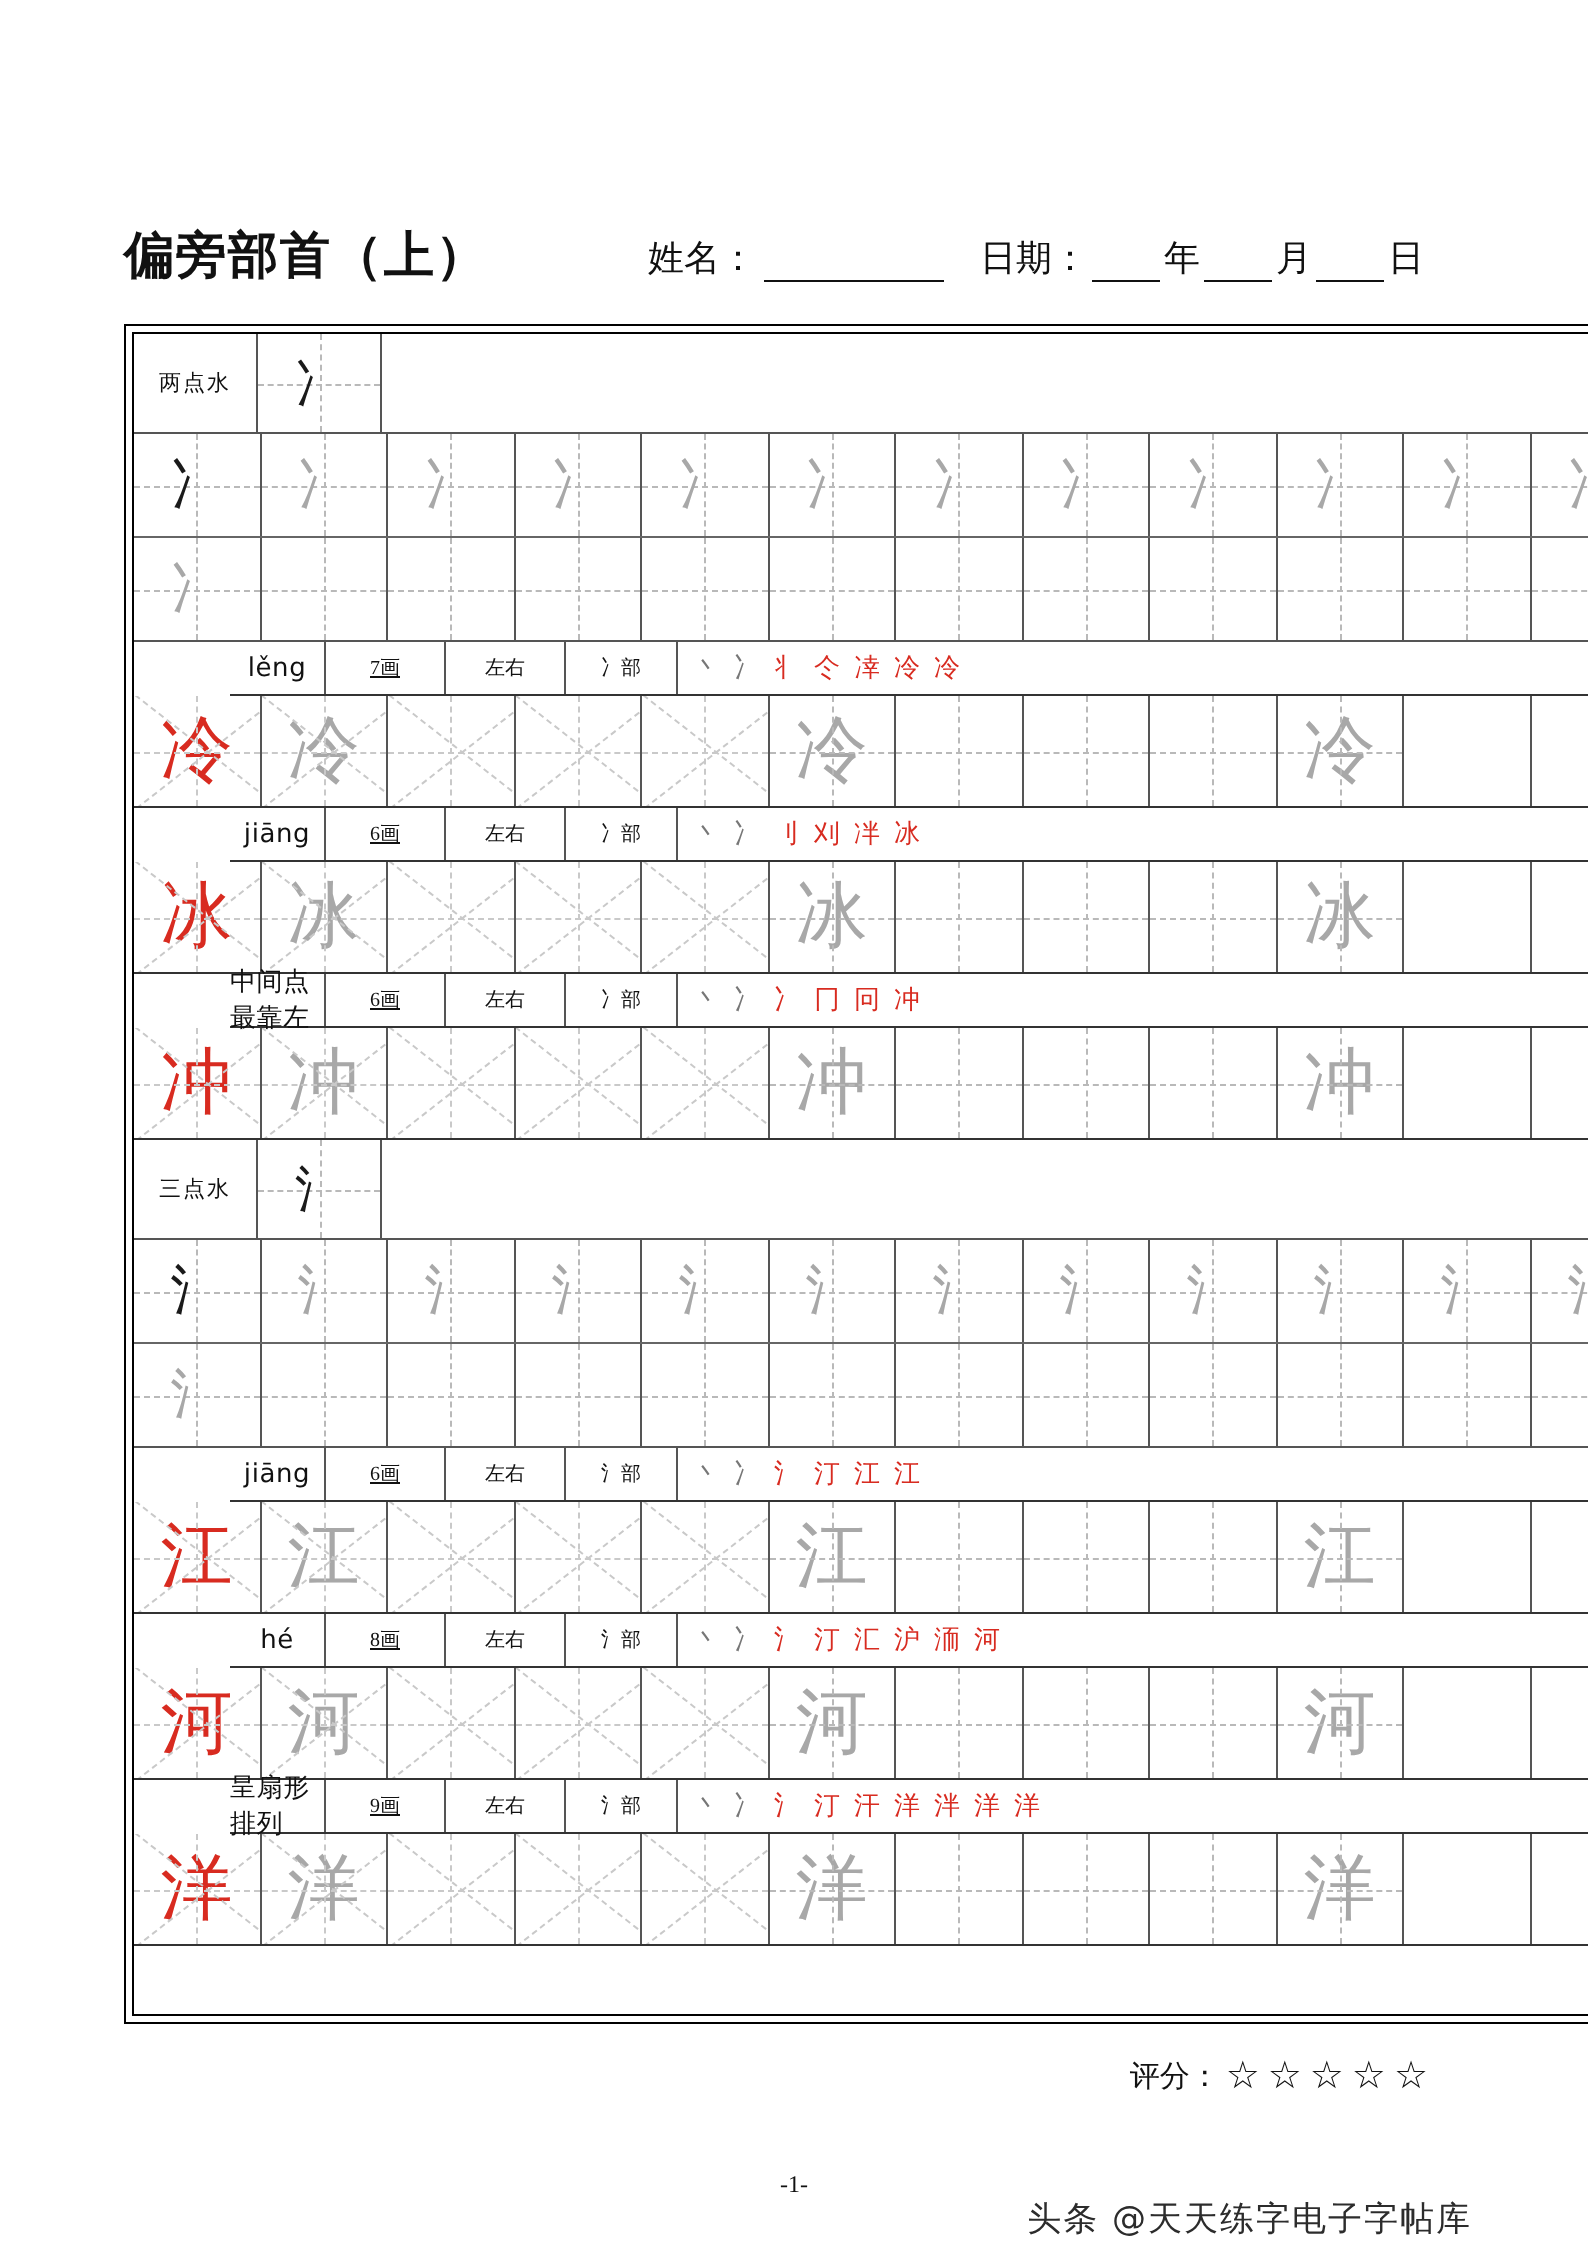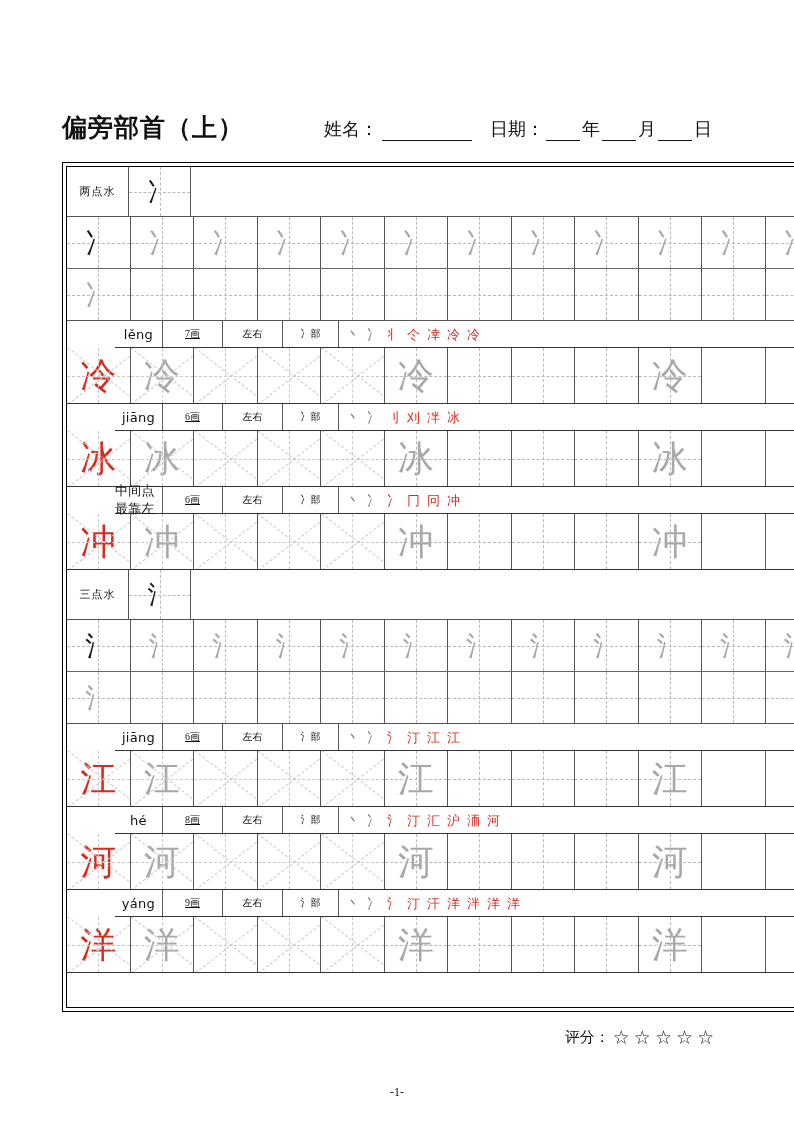--- a/index.html
+++ b/index.html
@@ -467,21 +467,21 @@
           <div class="cell char-cell g-cross"></div>
           <div class="cell char-cell g-cross"></div>
           <div class="cell char-cell g-cross"></div>
           <div class="cell char-cell g-cross">
             <span class="glyph char-glyph gray">河</span>
           </div>
           <div class="cell char-cell"></div>
           <div class="cell char-cell"></div>
         </div>
         <div class="row info-row">
-          <div class="cell info-cell i-pinyin">yáng</div>
+          <div class="cell info-cell i-pinyin">呈扇形排列</div>
           <div class="cell info-cell i-strokes">9画</div>
           <div class="cell info-cell i-struct">左右</div>
           <div class="cell info-cell i-radical">氵部</div>
           <div class="cell info-cell i-order">
             <span class="glyph red" style="color: rgb(119, 119, 119);">丶</span>
             <span class="glyph red" style="color: rgb(119, 119, 119);">冫</span>
             <span class="glyph red" style="color: rgb(216, 43, 32);">氵</span>
             <span class="glyph red" style="color: rgb(216, 43, 32);">汀</span>
             <span class="glyph red" style="color: rgb(216, 43, 32);">汗</span>
             <span class="glyph red" style="color: rgb(216, 43, 32);">洋</span>
@@ -521,14 +521,15 @@
           <div class="cell char-cell"></div>
         </div>
       </div>
   </div>
 
   <div class="score">
     <span>评分：</span>
     <span class="stars">☆☆☆☆☆</span>
   </div>
   <div class="pageno">-1-</div>
+  <div class="watermark">头条 @天天练字电子字帖库</div>
 
 </div>
 
 </body></html>

